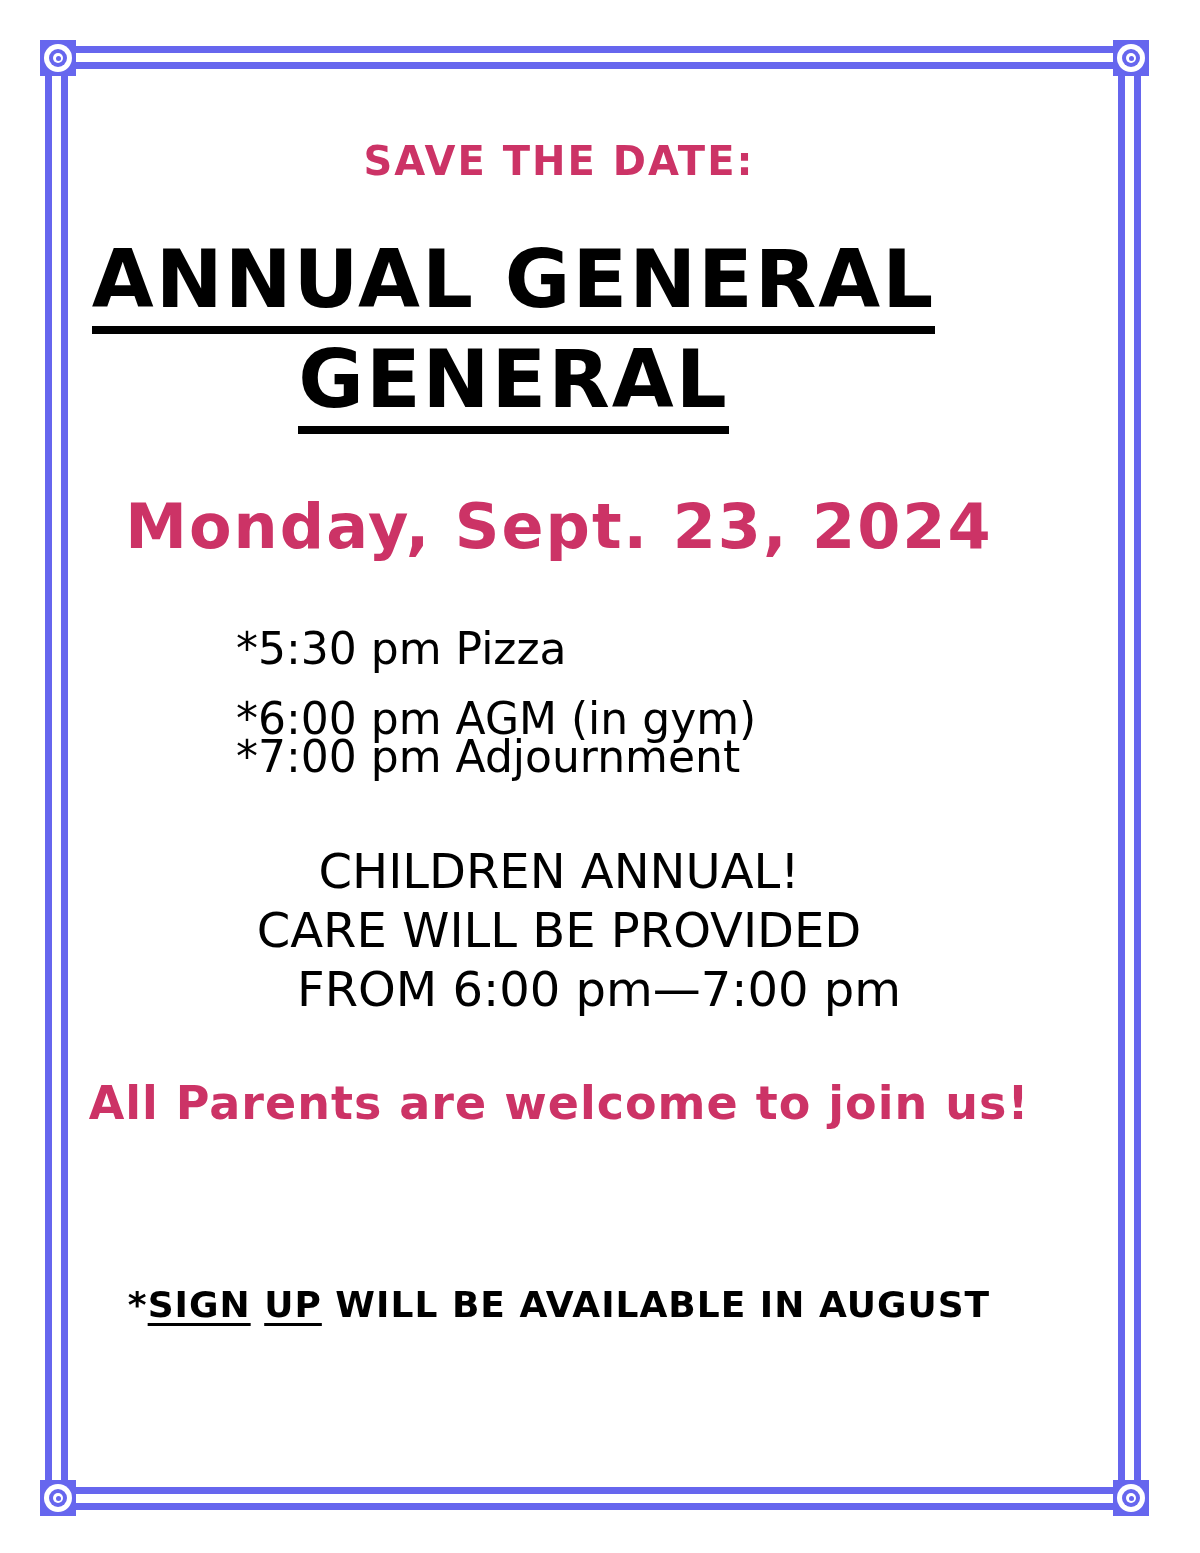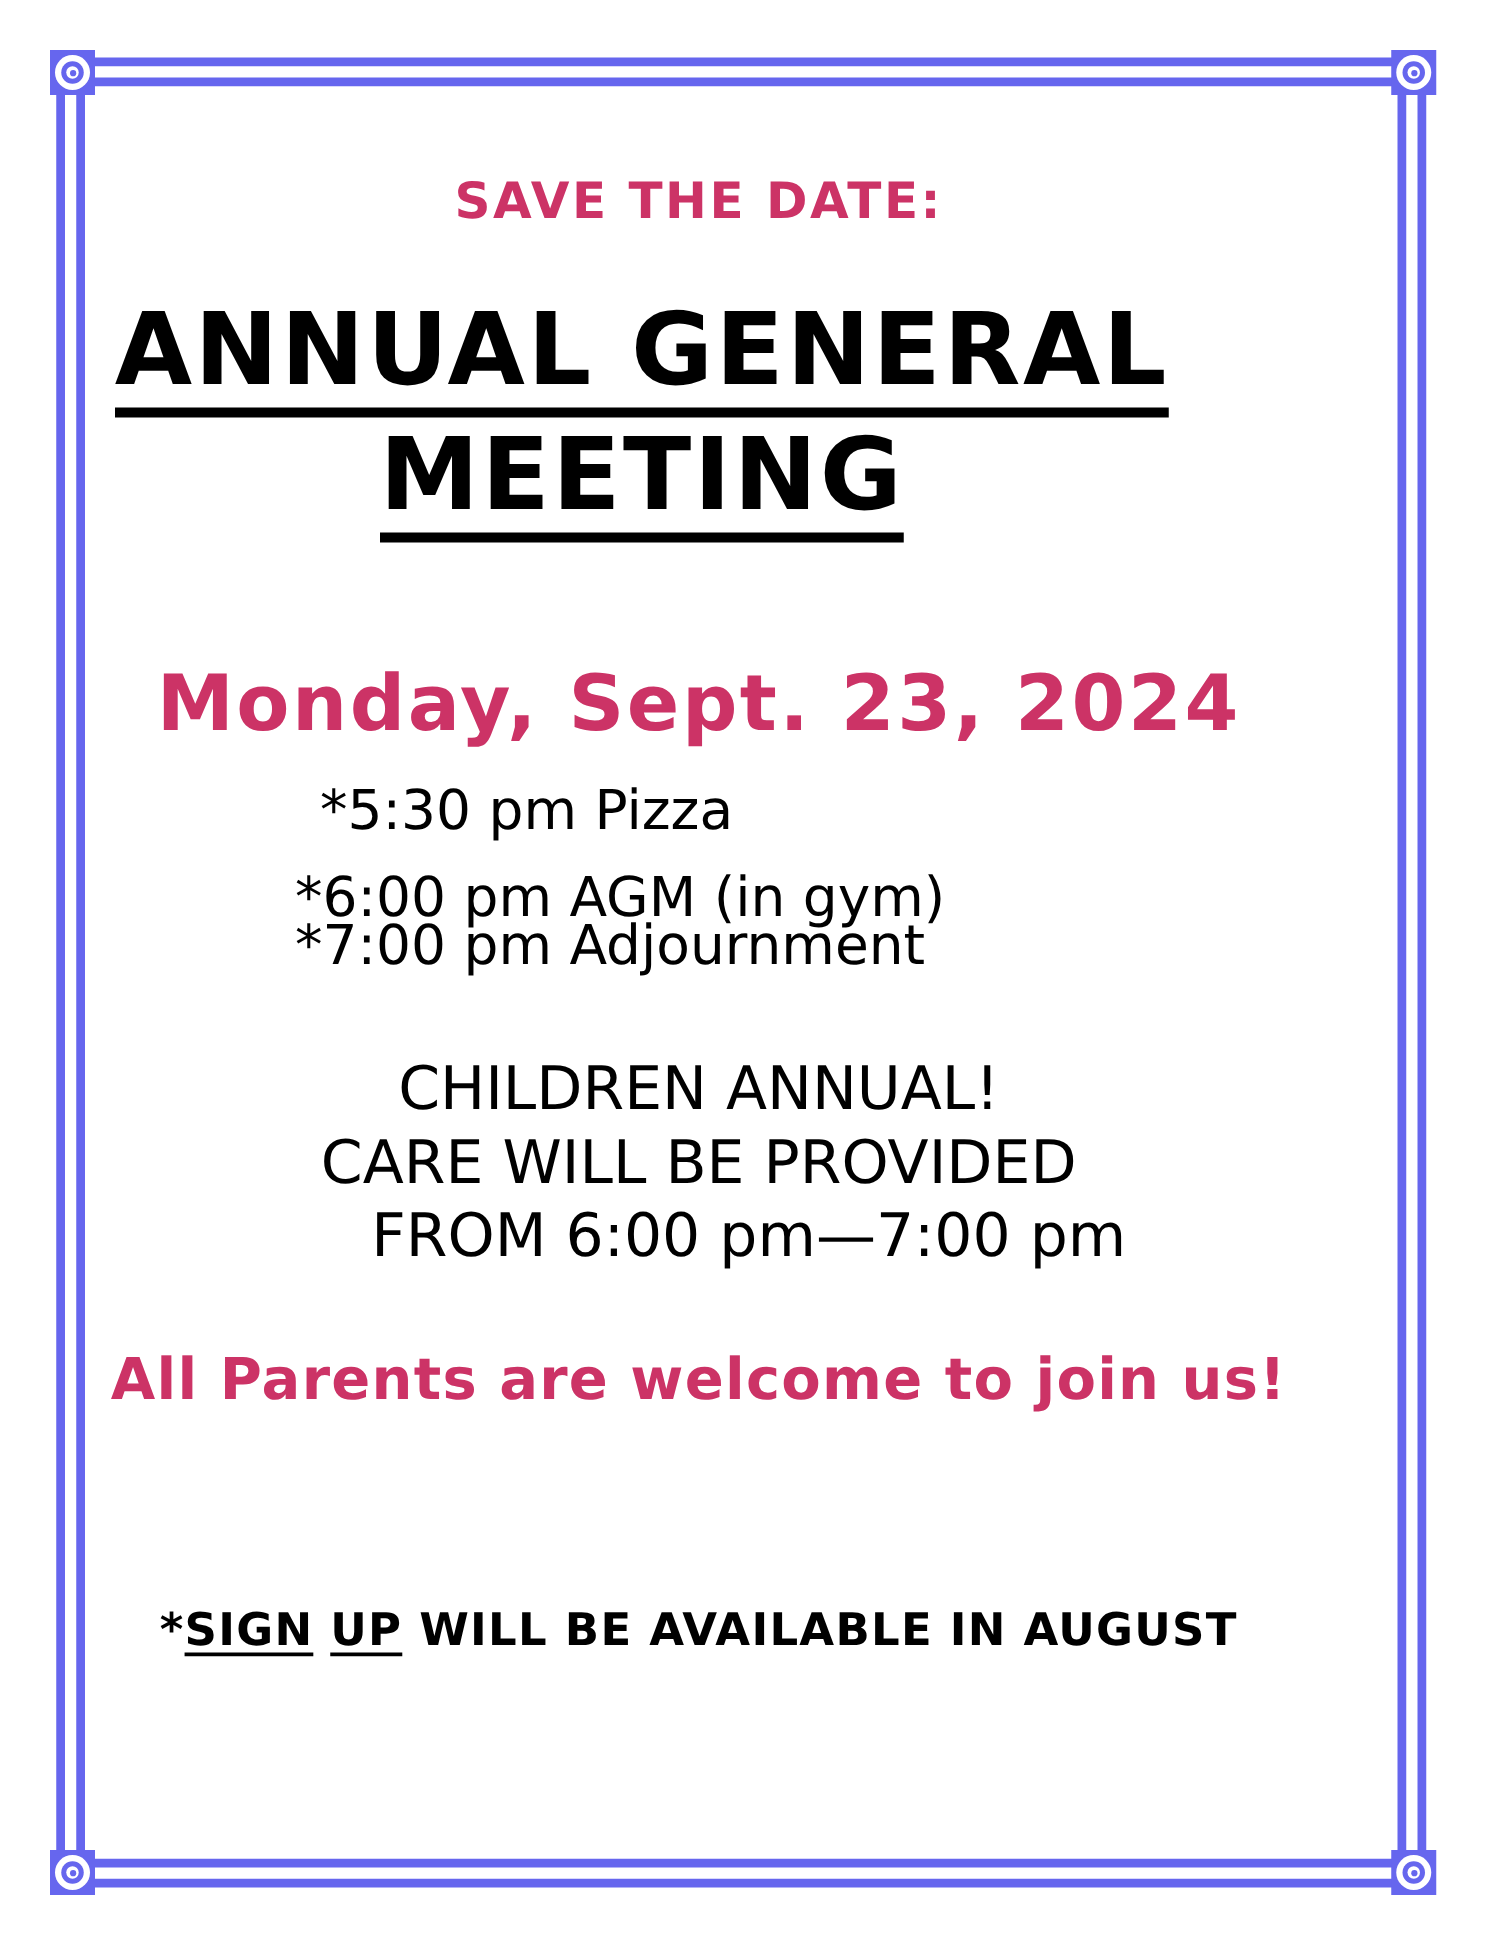--- a/index.html
+++ b/index.html
@@ -85,31 +85,30 @@
       padding-bottom: 4px;
     }
     #title-1 { top: 238px; }
     #title-2 { top: 338px; }
 
     #date {
       top: 490px;
       font-size: 62px;
       font-weight: bold;
       letter-spacing: 2px;
-      margin-top: 36px;
     }
     .sched {
       position: absolute;
       left: 236px;
       font-size: 44px;
       line-height: 54px;
       color: #000;
       white-space: nowrap;
     }
-    #sched-0 { top: 622px; margin-left: 20px; }
+    #sched-0 { top: 622px; }
     #sched-1 { top: 692px; }
     #sched-2 { top: 730px; }
 
     .children {
       font-size: 48px;
       line-height: 59px;
     }
     #child-0 { top: 842px; }
     #child-1 { top: 901px; }
     #child-2 { top: 960px; padding-left: 40px; }
@@ -175,21 +174,21 @@
       <div class="dot"></div>
   </div>
 </div>
 
 <div id="save-date" class="text pink">SAVE THE DATE:</div>
 
 <div id="title-1" class="title-line">
   <span>ANNUAL GENERAL</span>
 </div>
 <div id="title-2" class="title-line">
-  <span>MEETING</span>
+  <span>GENERAL</span>
 </div>
 
 <div id="date" class="text pink">Monday, Sept. 23, 2024</div>
 
 <div>
   <div id="sched-0" class="sched">*5:30 pm Pizza</div>
   <div id="sched-1" class="sched">*6:00 pm AGM (in gym)</div>
   <div id="sched-2" class="sched">*7:00 pm Adjournment</div>
 </div>
 

